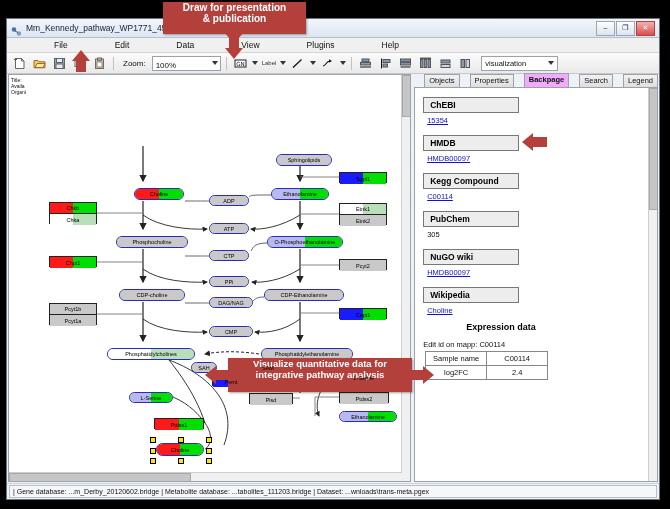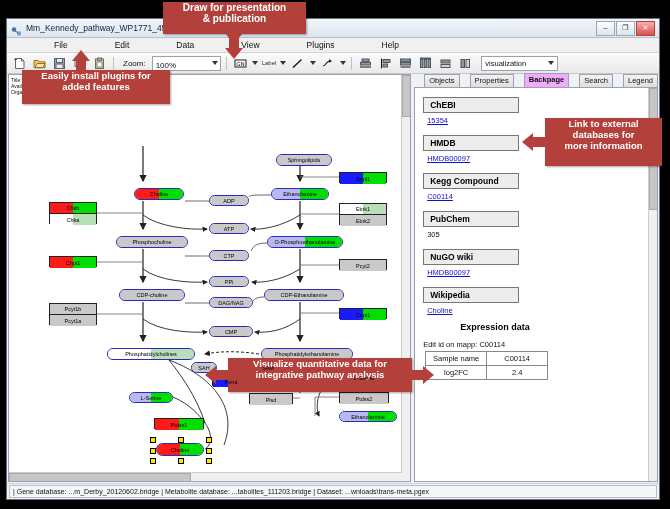--- a/index.html
+++ b/index.html
@@ -48,21 +48,21 @@
   .tabstrip{height:13px;display:flex;align-items:flex-end;padding-left:12px;gap:10px;background:#eef1f5;}
   .tab{font-size:7.5px;padding:1px 4px 1px 4px;border:1px solid #9aa3ad;border-bottom:none;
        background:linear-gradient(#f2f2f2,#dedede);color:#111;line-height:10px;}
   .tab.active{background:#f0abfc;padding-bottom:2px;font-weight:bold;}
   .sidebody{flex:1;background:#fff;border:1px solid #9aa3ad;margin:0 0 0 2px;overflow:hidden;position:relative;padding:6px 0 0 8px;}
 
   .dbhead{display:inline-block;min-width:82px;border:1px solid #777;background:#ededed;
           font-size:8.5px;font-weight:bold;color:#000;padding:2px 6px;margin-bottom:3px;}
   .dblink{font-size:7.5px;color:#1111cc;text-decoration:underline;display:block;margin:0 0 7px 4px;}
   .dbval{font-size:7.5px;color:#111;display:block;margin:0 0 7px 4px;}
-  .exphead{font-size:9px;font-weight:bold;color:#000;margin:4px 0 8px 6px;padding-left:31px;}
+  .exphead{font-size:9px;font-weight:bold;color:#000;margin:4px 0 8px 12px;padding-left:31px;}
   .geneid{font-size:7.5px;color:#111;margin-bottom:2px;}
   table.exptab{border-collapse:collapse;margin-left:2px;}
   table.exptab td{border:1px solid #888;font-size:7.5px;color:#111;text-align:center;
                   padding:2px 4px;height:9px;}
   table.exptab td.k{width:52px;}
   table.exptab td.v{width:52px;}
 
   
   .vscroll{position:absolute;right:0;top:0;width:8px;bottom:0;background:#f0f0f0;border-left:1px solid #cdcdcd;}
   .vthumb{position:absolute;left:0;top:0;width:8px;height:40px;background:#c6c6c6;border:1px solid #a9a9a9;}
@@ -559,32 +559,23 @@
   </div>
 
   <div class="callout" style="left:163px;top:2px;width:143px;height:32px;font-size:10px;flex-direction:column;">
     <span>Draw for presentation</span>
     <span>&amp; publication</span>
   </div>
   <div class="ptr down" style="left:225px;top:33px;"></div>
   <div style="position:absolute;left:229px;top:33px;width:10px;height:17px;background:#b4403c;"></div>
   <div class="ptr down" style="left:225px;top:48px;"></div>
 
-  <div class="callout" style="left:22px;top:70px;width:148px;height:34px;font-size:9.5px;flex-direction:column;">
-    <span>Easily install plugins for</span>
-    <span>added features</span>
-  </div>
   <div style="position:absolute;left:76px;top:58px;width:10px;height:14px;background:#b4403c;"></div>
   <div class="ptr up" style="left:72px;top:50px;"></div>
 
-  <div class="callout" style="left:545px;top:118px;width:117px;height:48px;font-size:9.5px;flex-direction:column;">
-    <span>Link  to external</span>
-    <span>databases  for</span>
-    <span>more information</span>
-  </div>
   <div style="position:absolute;left:533px;top:137px;width:14px;height:10px;background:#b4403c;"></div>
   <div class="ptr left" style="left:522px;top:133px;"></div>
 
   <div class="callout" style="left:228px;top:358px;width:184px;height:34px;font-size:9.5px;flex-direction:column;">
     <span>Visualize quantitative data  for</span>
     <span>integrative pathway analysis</span>
   </div>
   <div style="position:absolute;left:216px;top:370px;width:14px;height:10px;background:#b4403c;"></div>
   <div class="ptr left" style="left:205px;top:366px;"></div>
   <div style="position:absolute;left:410px;top:370px;width:14px;height:10px;background:#b4403c;"></div>

